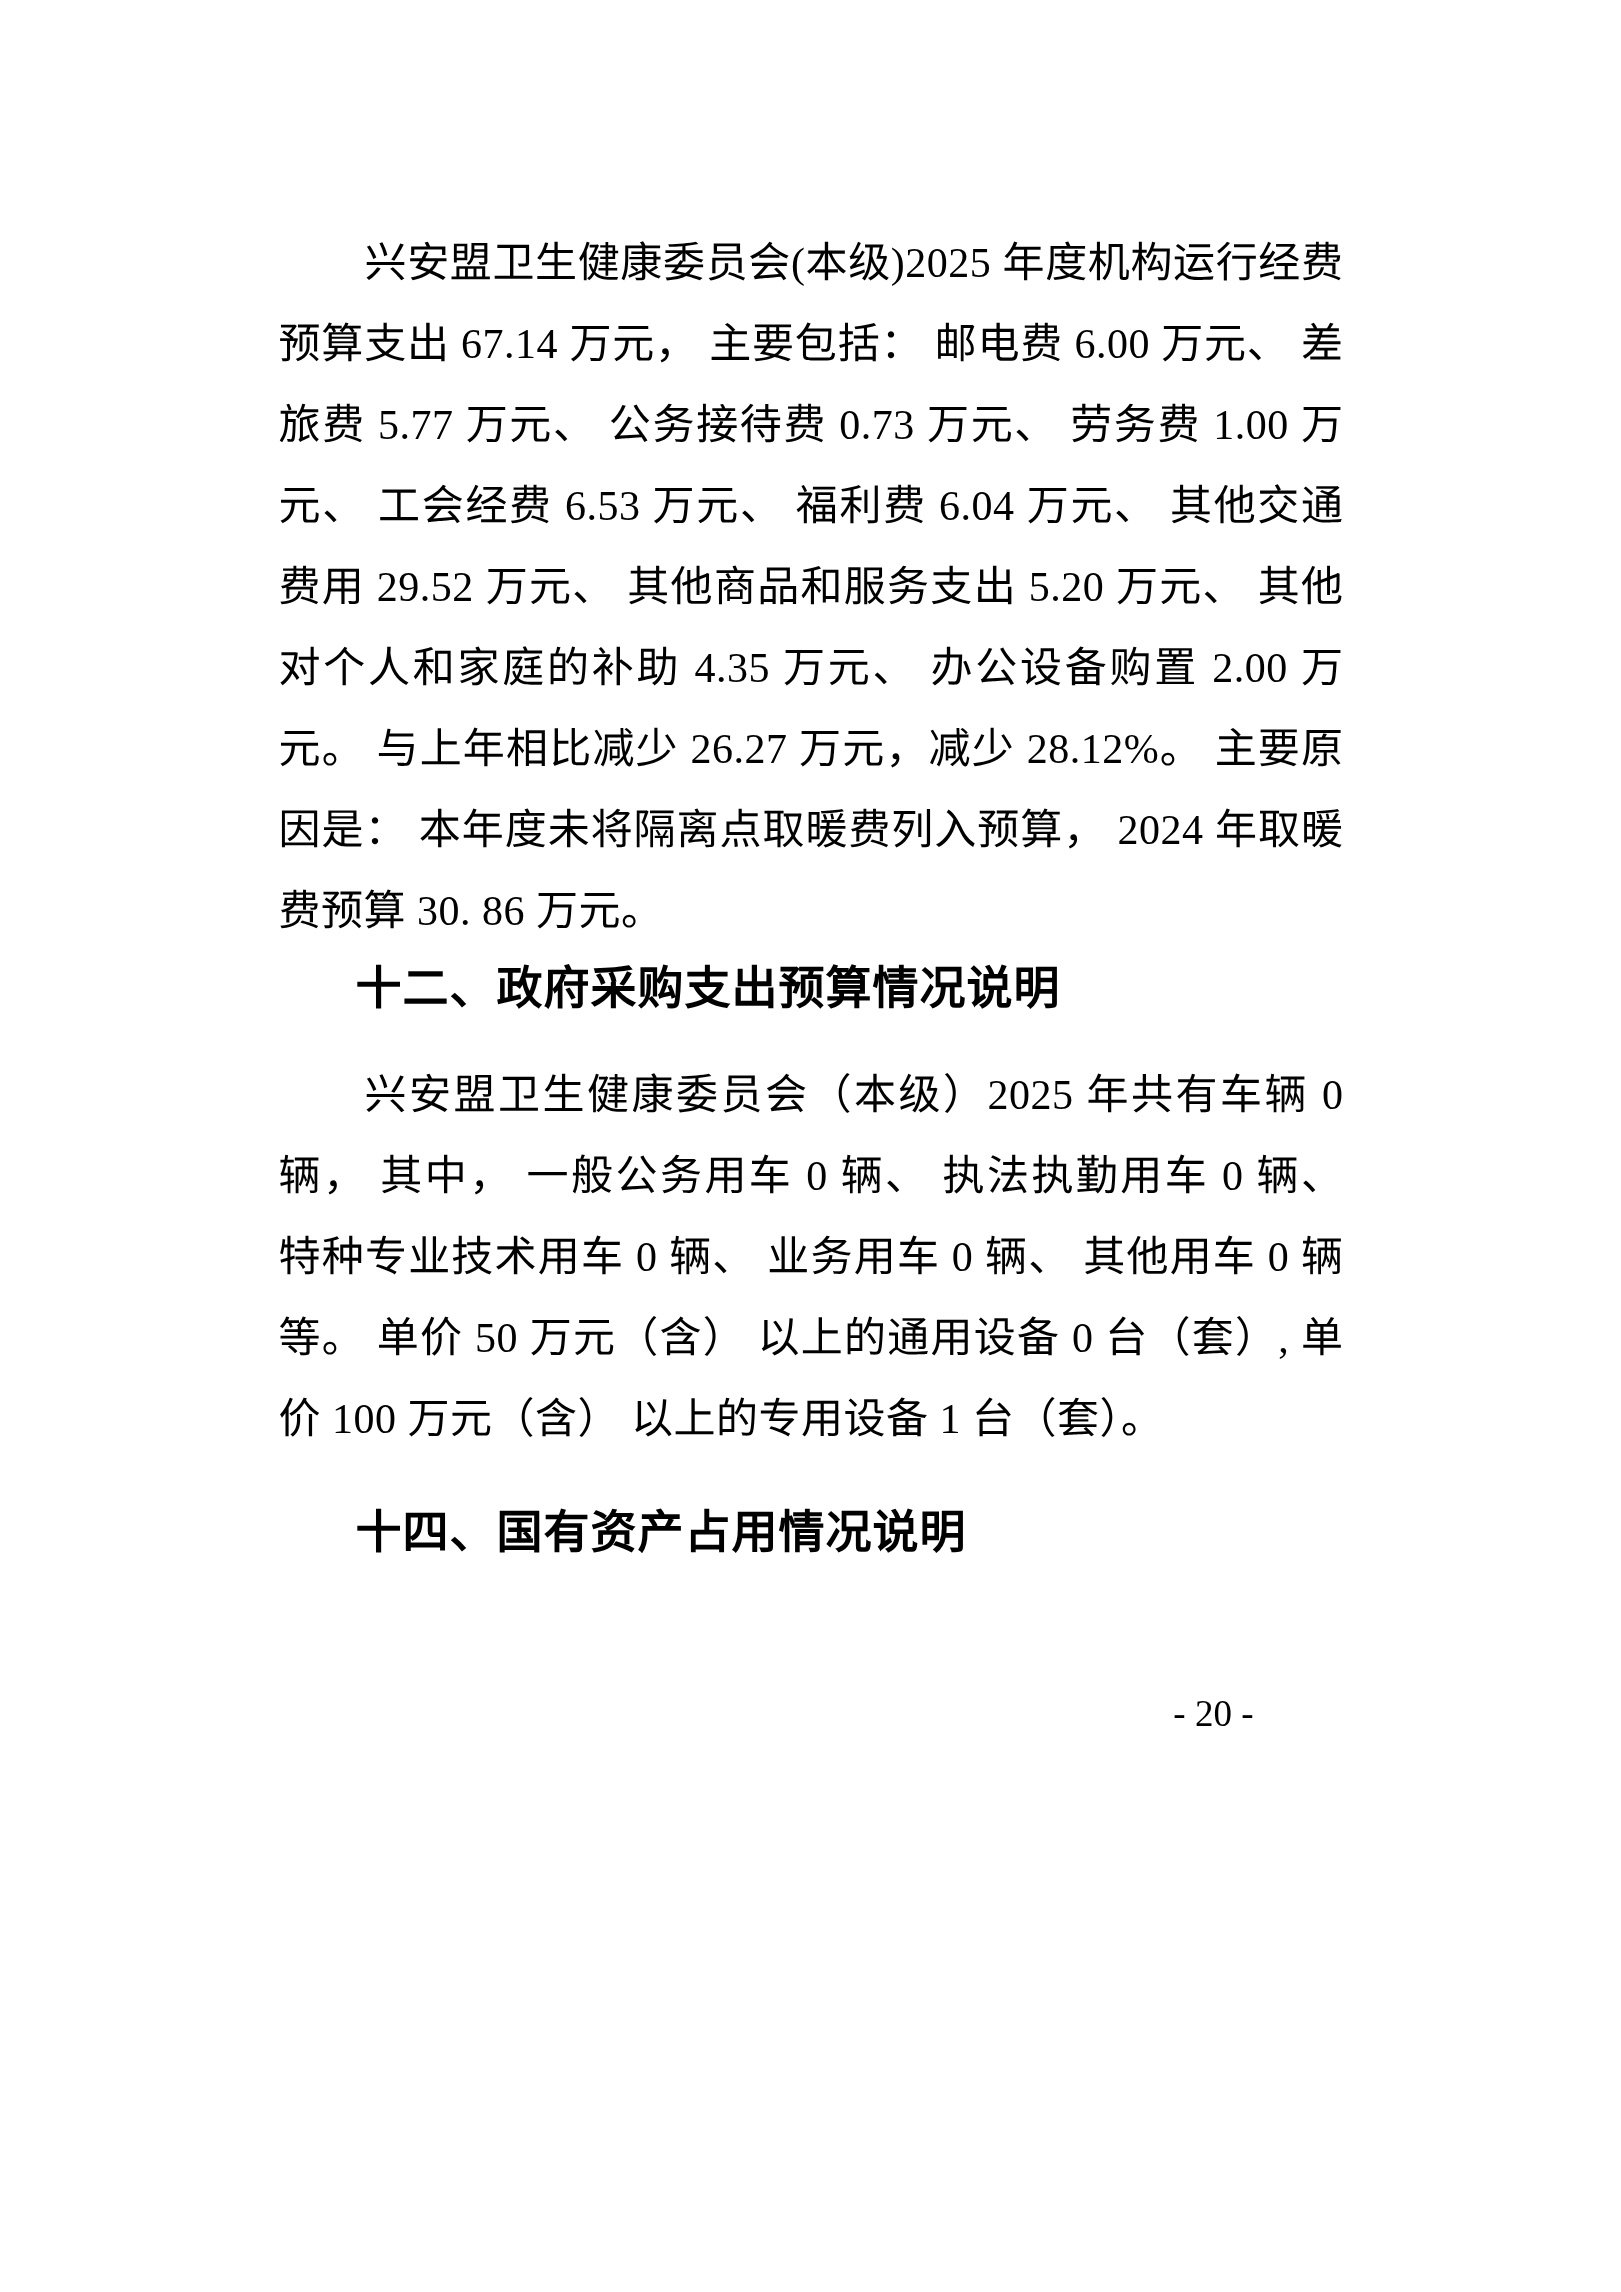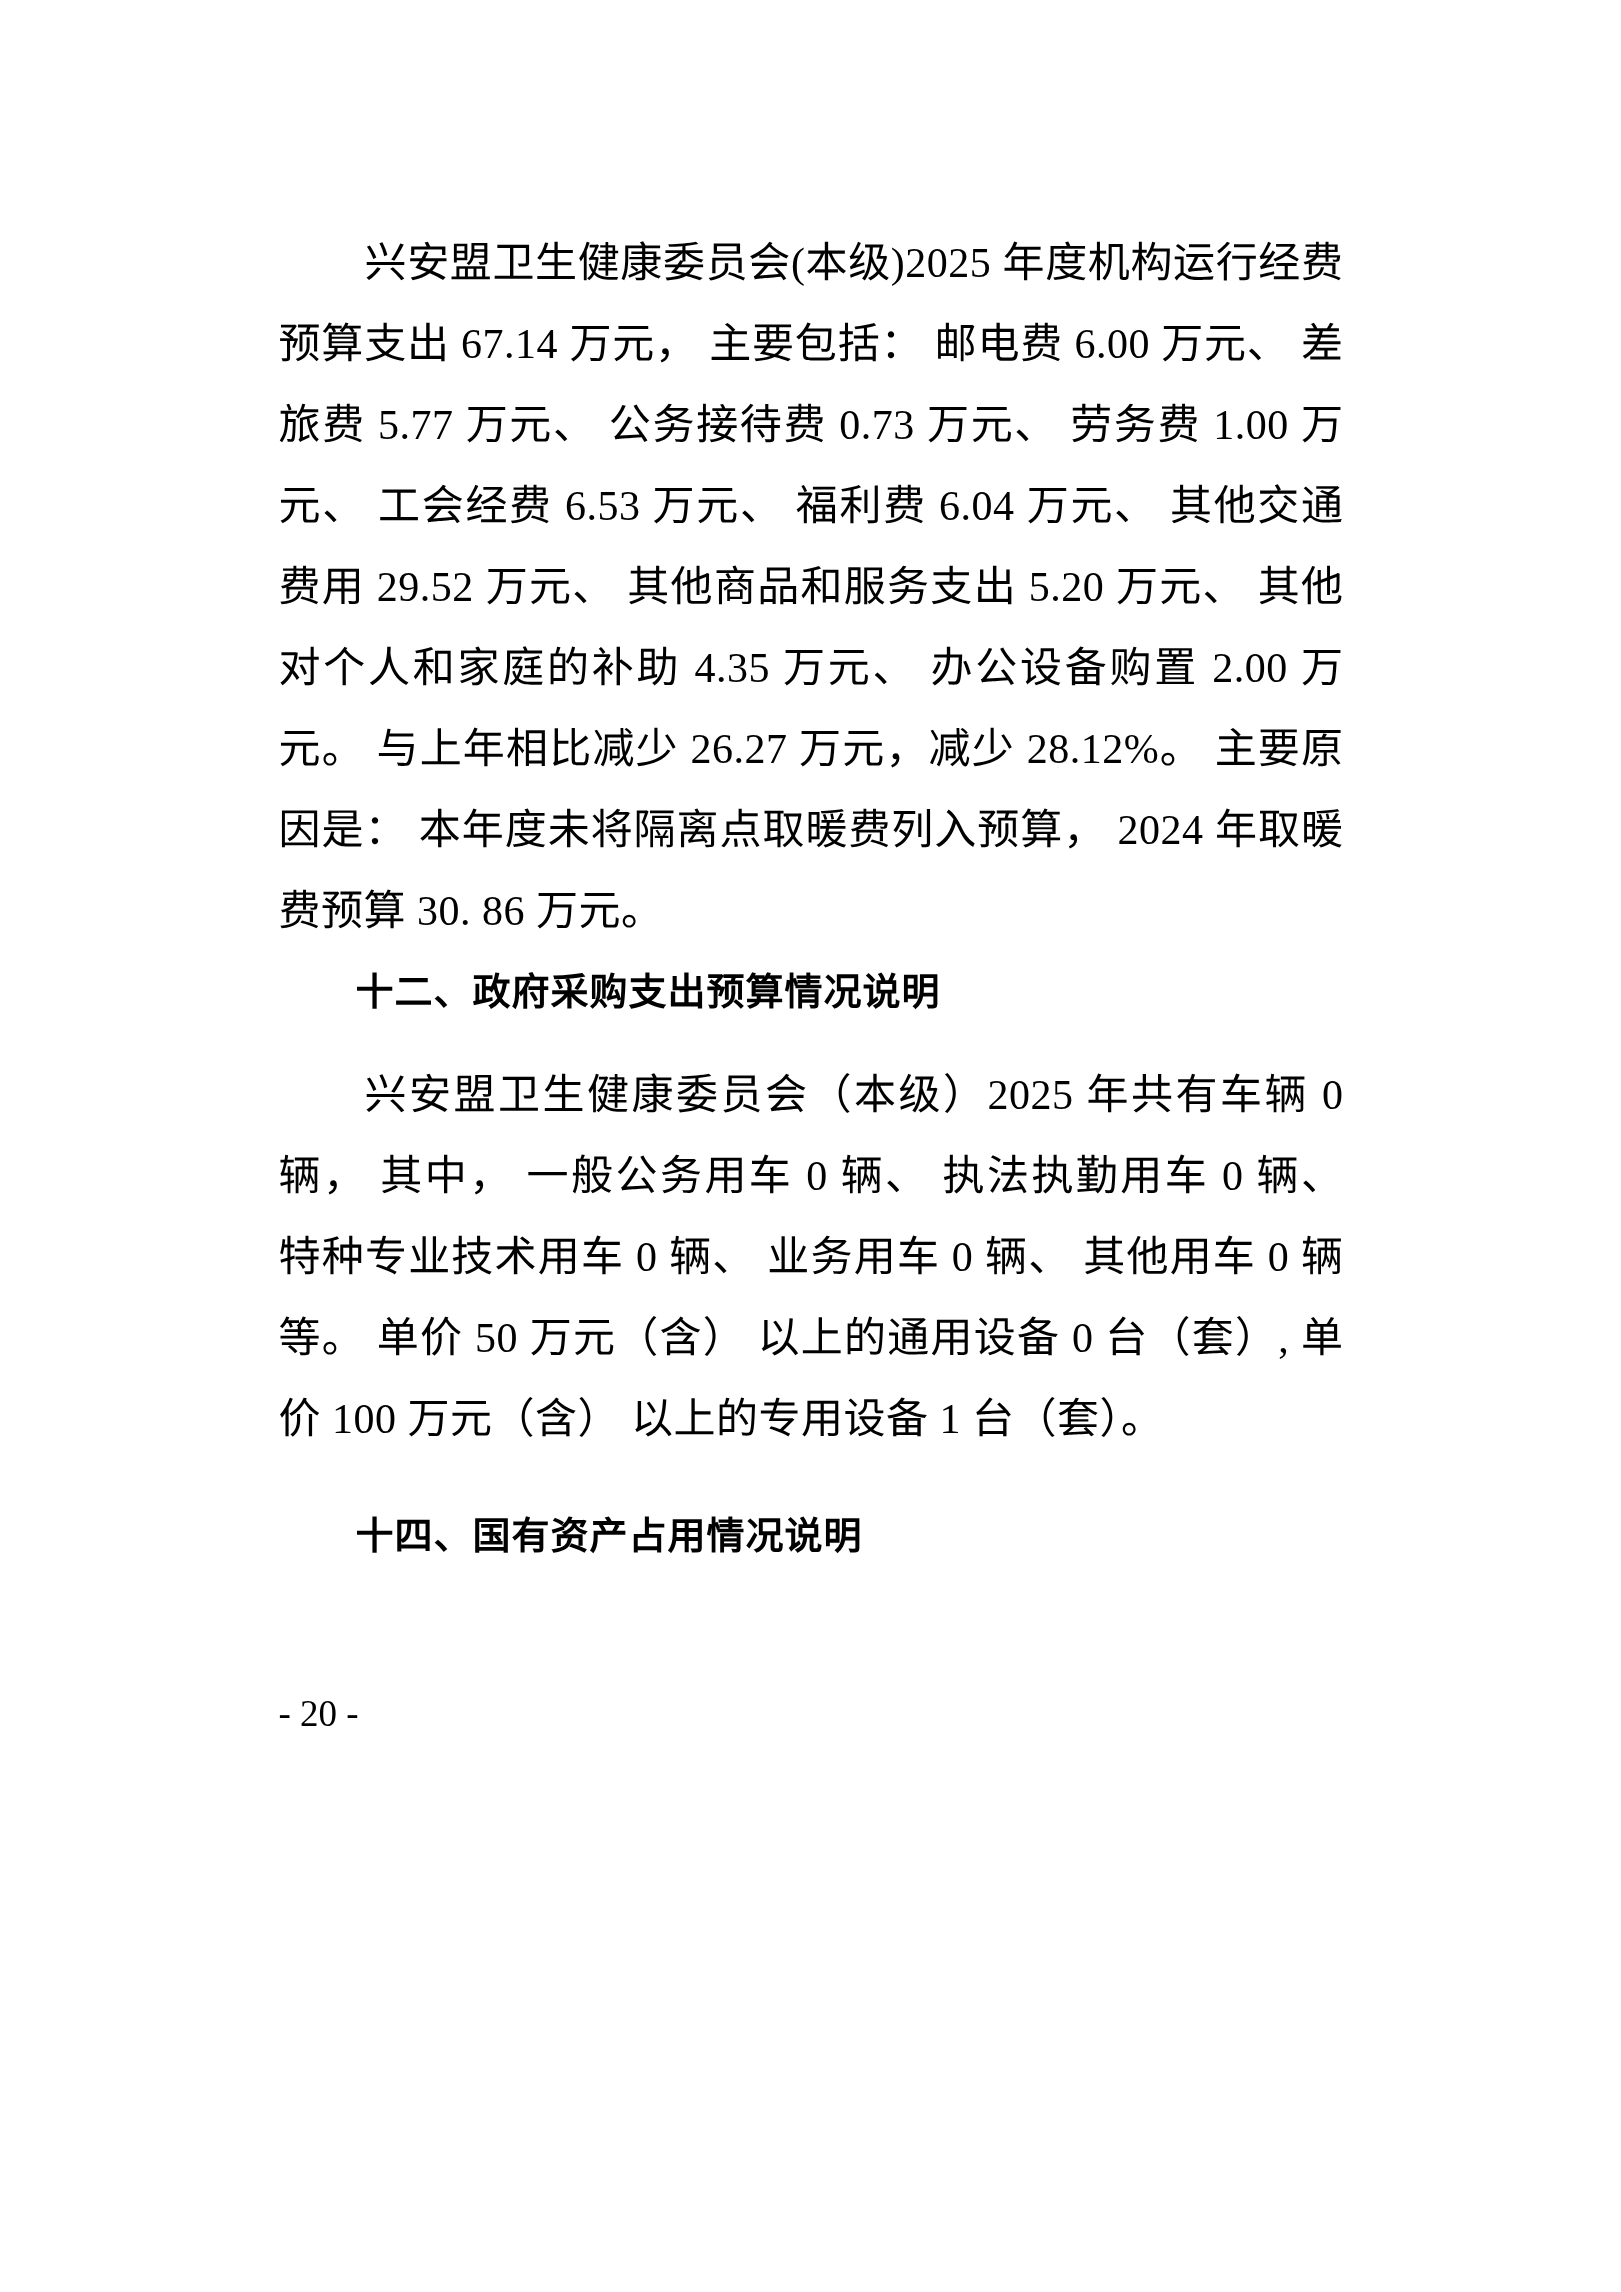--- a/index.html
+++ b/index.html
@@ -18,33 +18,33 @@
   .para {
     font-family: "Liberation Serif", "DejaVu Serif", serif;
     font-size: 42px;
     line-height: 81px;
     text-align: justify;
     text-indent: 86px;
     letter-spacing: 0.5px;
     word-break: normal;
   }
   .heading {
-    font-family: Liberation Sans, sans-serif;
-    font-size: 38px;
+    font-family: Liberation Mono, monospace;
+    font-size: 46px;
     line-height: 81px;
     font-weight: 700;
     text-indent: 77px;
     letter-spacing: 1px;
   }
   .mt-lg { margin-top: 36px; }
   .mt-md { margin-top: 21.6px; }
   .mt-sm { margin-top: 16.7px; }
   .page-footer {
     margin-top: 113px;
-    text-align: left;
+    text-align: right;
     padding-right: 90px;
     font-family: "Liberation Serif", "DejaVu Serif", serif;
     font-size: 37px;
     line-height: 47px;
     color: #000000;
   }
 </style>
 </head>
 <body>
 

